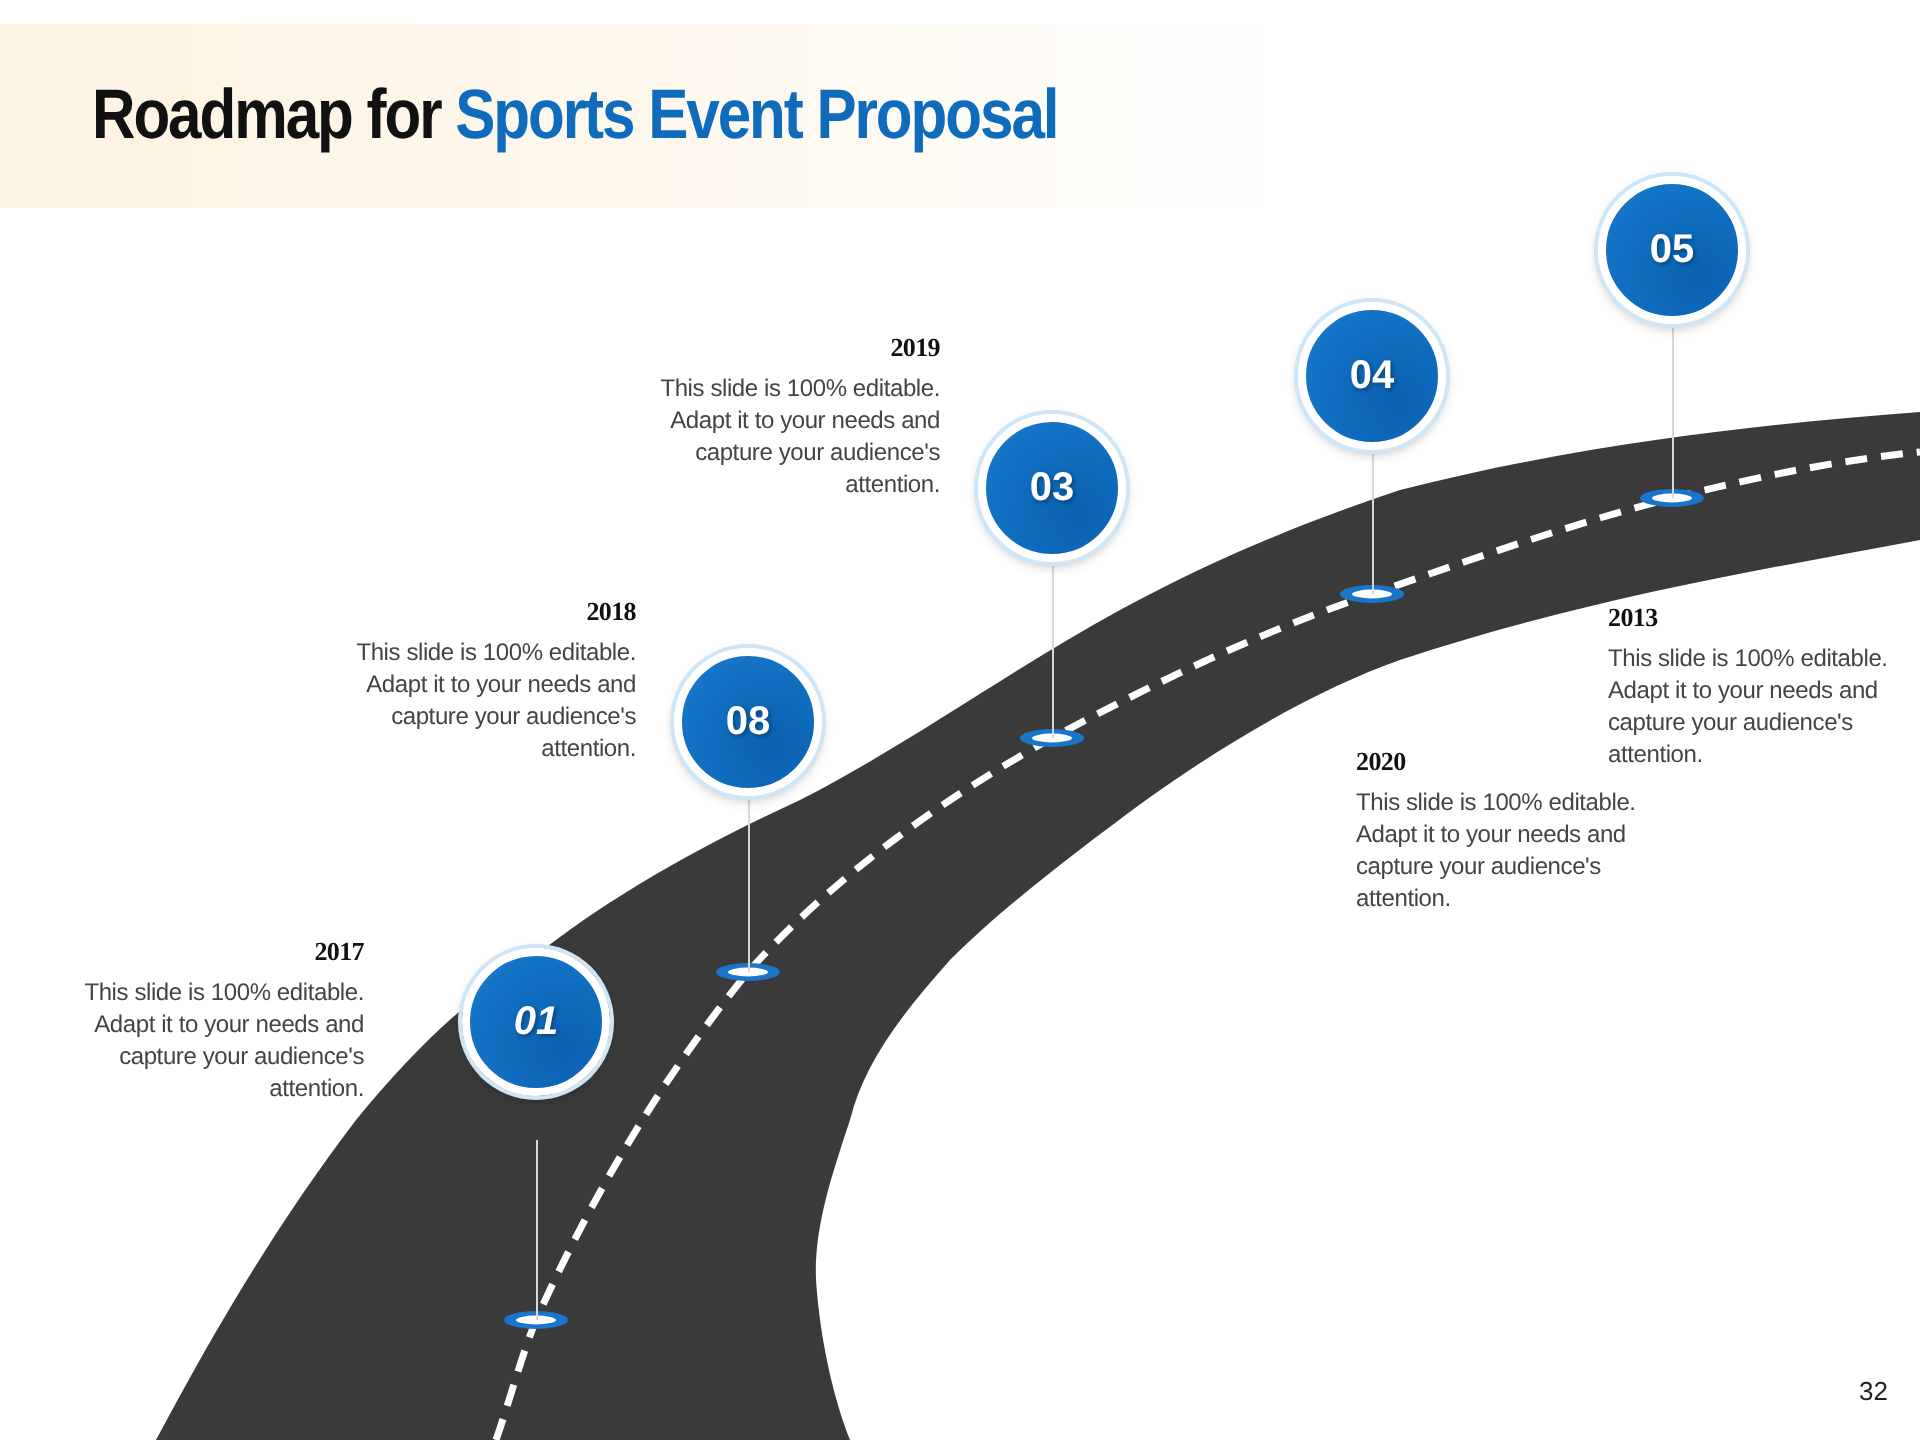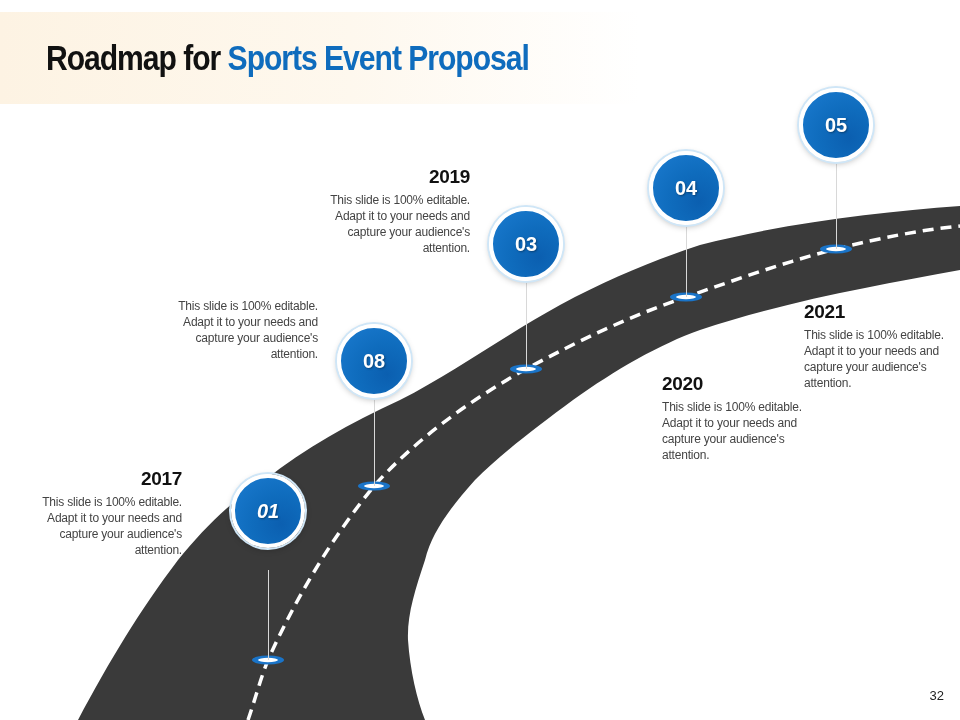--- a/index.html
+++ b/index.html
@@ -12,21 +12,21 @@
   svg.road { position: absolute; left: 0; top: 0; }
   .pin-circle { position: absolute; width: 66px; height: 66px; border-radius: 50%;
     background: radial-gradient(circle at 70% 70%, #0b5fb0 0%, #0f6cbd 45%, #1b7bd0 100%);
     border: 4px solid #ffffff; box-shadow: 0 0 0 2px #cfe6f7, 0 2px 6px rgba(0,0,0,0.25);
     display: flex; align-items: center; justify-content: center; box-sizing: content-box; }
   .pin-circle span { color: #ffffff; font-weight: bold; font-size: 20px; text-shadow: 1px 1px 2px rgba(0,0,0,0.35); font-family: "Liberation Sans", sans-serif; }
   .pin-line { position: absolute; width: 1px; background: #d8d8d8; }
   .milestone { position: absolute; width: 140px; font-family: "Liberation Sans", sans-serif; }
   .milestone.right { text-align: right; }
   .milestone.left { text-align: left; }
-  .milestone .year { font-weight: bold; font-size: 19px; color: #111; margin-bottom: 4px; letter-spacing: -0.3px; }
+  .milestone .year { font-weight: bold; font-size: 13px; color: #111; margin-bottom: 4px; letter-spacing: -0.3px; font-family: Liberation Serif, serif; }
   .milestone .desc { font-size: 12px; line-height: 16px; color: #444; letter-spacing: -0.2px; }
   .page-num { position: absolute; right: 16px; top: 688px; font-size: 13px; color: #222; }
 </style>
 </head>
 <body>
 
 <div class="title-band"></div>
 <h1 class="title"><span>Roadmap for </span><span class="accent">Sports Event Proposal</span></h1>
 
 <svg class="road" width="960" height="720" viewBox="0 0 960 720">
@@ -67,28 +67,29 @@
   </div>
 <div class="pin-circle" style="left:799px; top:88px;justify-content:center;">
     <span>05</span>
   </div>
 
 <div class="milestone right" style="left:42px; top:468px;">
   <div class="year">2017</div>
   <div class="desc">This slide is 100% editable. Adapt it to your needs and capture your audience's attention.</div>
 </div>
 <div class="milestone right" style="left:178px; top:298px;">
+  <div class="year">2018</div>
   <div class="desc">This slide is 100% editable. Adapt it to your needs and capture your audience's attention.</div>
 </div>
 <div class="milestone right" style="left:330px; top:166px;">
   <div class="year">2019</div>
   <div class="desc">This slide is 100% editable. Adapt it to your needs and capture your audience's attention.</div>
 </div>
-<div class="milestone left" style="left:662px; top:373px;">
+<div class="milestone left" style="left:678px; top:373px;">
   <div class="year">2020</div>
   <div class="desc">This slide is 100% editable. Adapt it to your needs and capture your audience's attention.</div>
 </div>
 <div class="milestone left" style="left:804px; top:301px;">
-  <div class="year">2021</div>
+  <div class="year">2013</div>
   <div class="desc">This slide is 100% editable. Adapt it to your needs and capture your audience's attention.</div>
 </div>
 
 <div class="page-num">32</div>
 
 </body></html>

